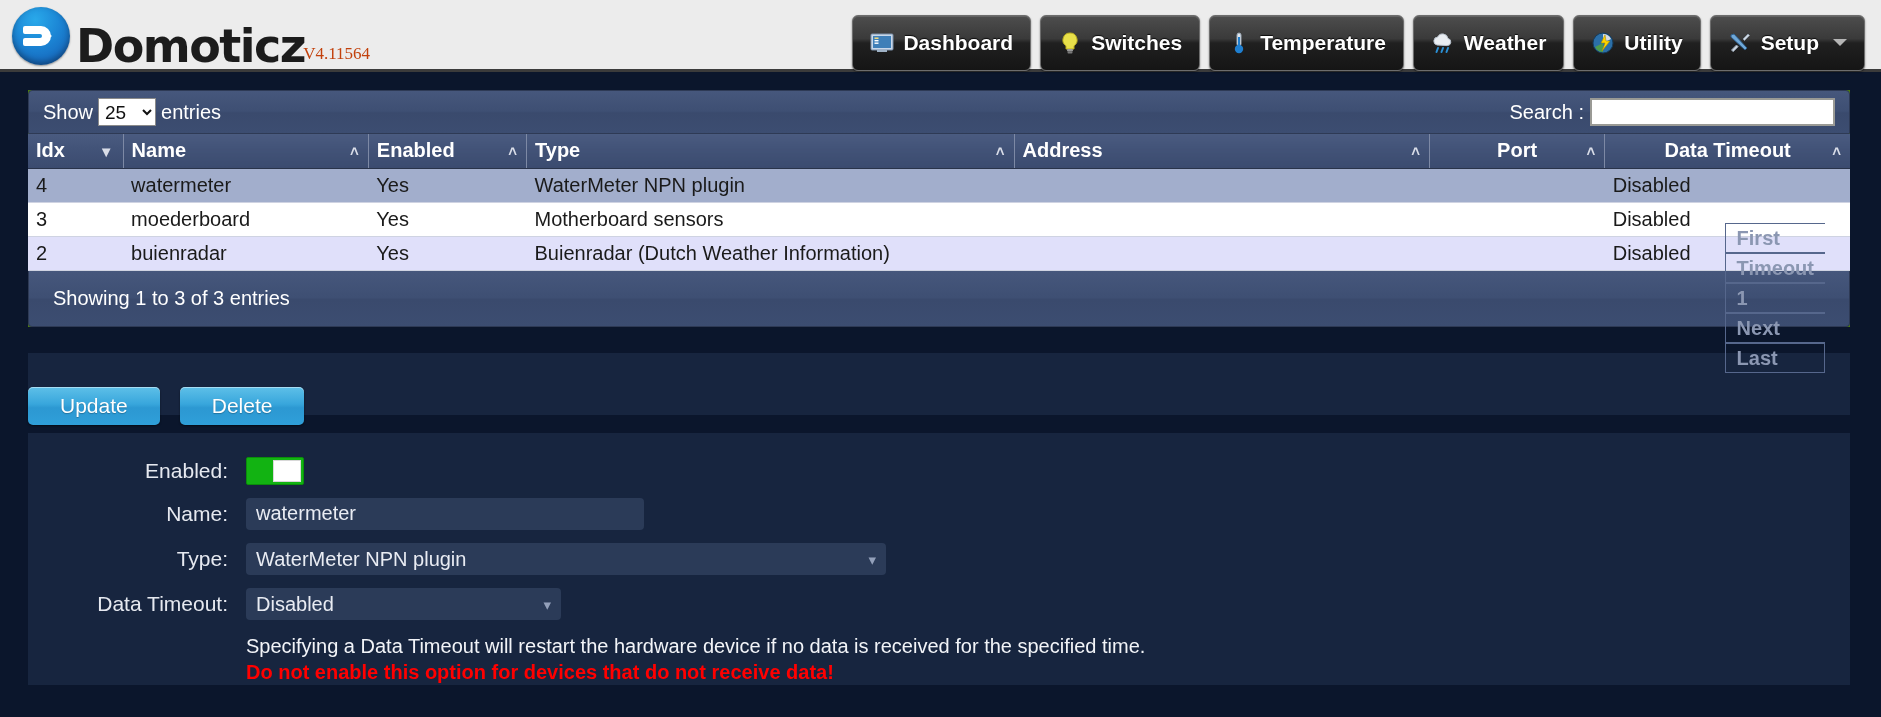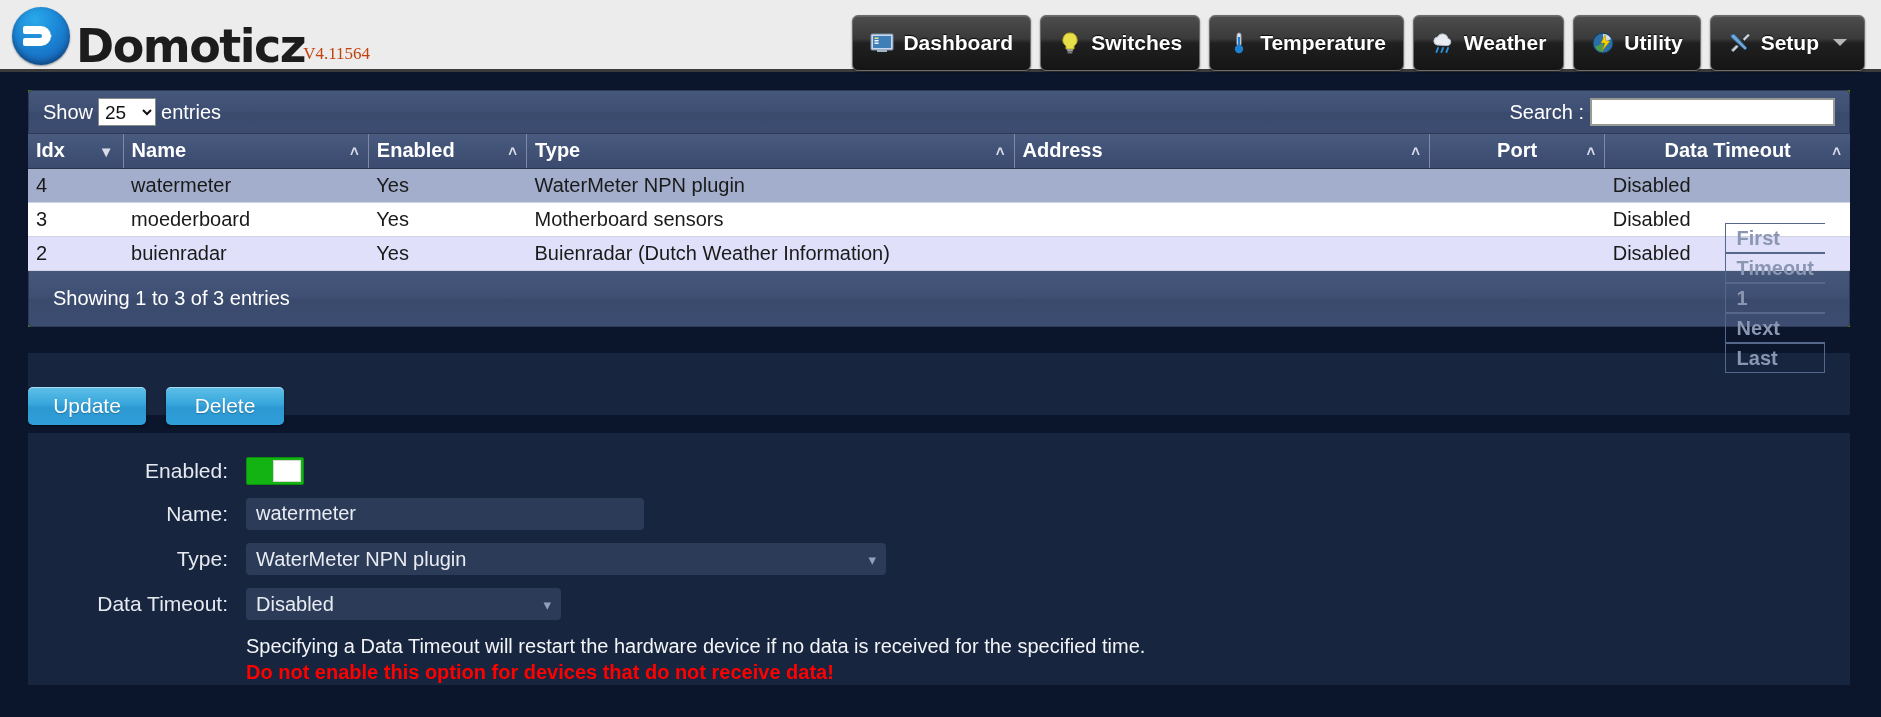--- a/index.html
+++ b/index.html
@@ -218,21 +218,21 @@
     height: 62px;
     background: #17253f;
     display: flex;
     align-items: center;
     padding-left: 0;
     gap: 20px;
   }
   .bluebtn {
     height: 38px;
     min-width: 118px;
-    padding: 0 18px;
+    padding: 0 32px;
     border-radius: 5px;
     background: linear-gradient(to bottom, #5ec0e8 0%, #38a6dc 45%, #2c98d2 55%, #2f9fd9 100%);
     border: none;
     box-shadow: inset 0 1px 0 rgba(255,255,255,.45), 0 1px 2px rgba(0,0,0,.5);
     color: #fff;
     font-size: 21px;
     font-family: "Liberation Sans", sans-serif;
     cursor: pointer;
     text-shadow: 0 1px 1px rgba(0,0,0,.25);
     margin-top: 44px;

